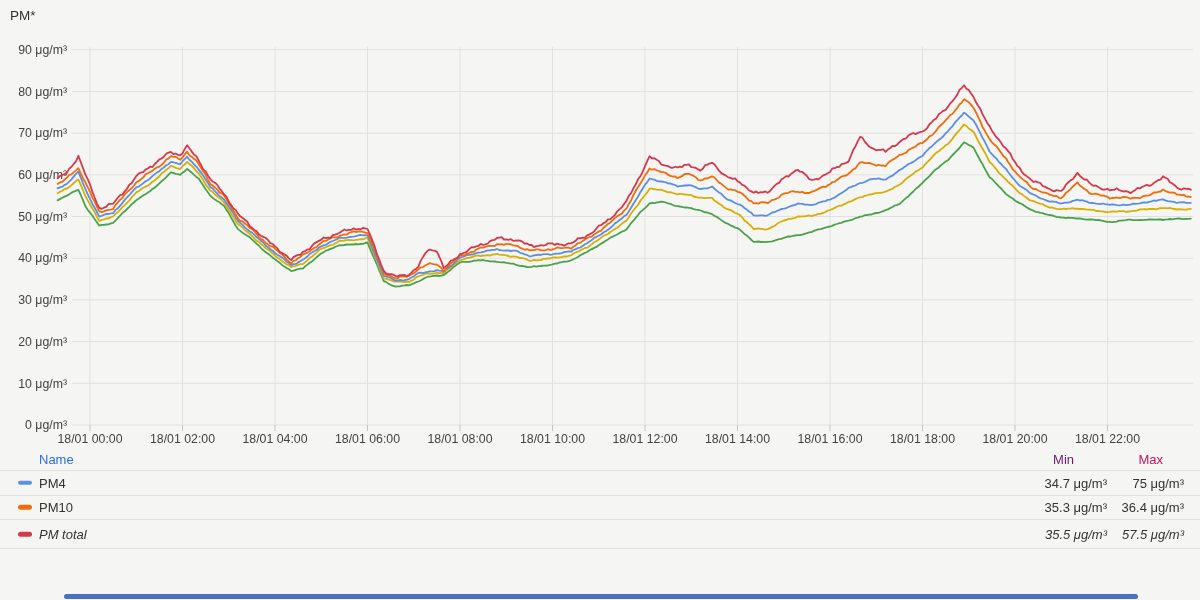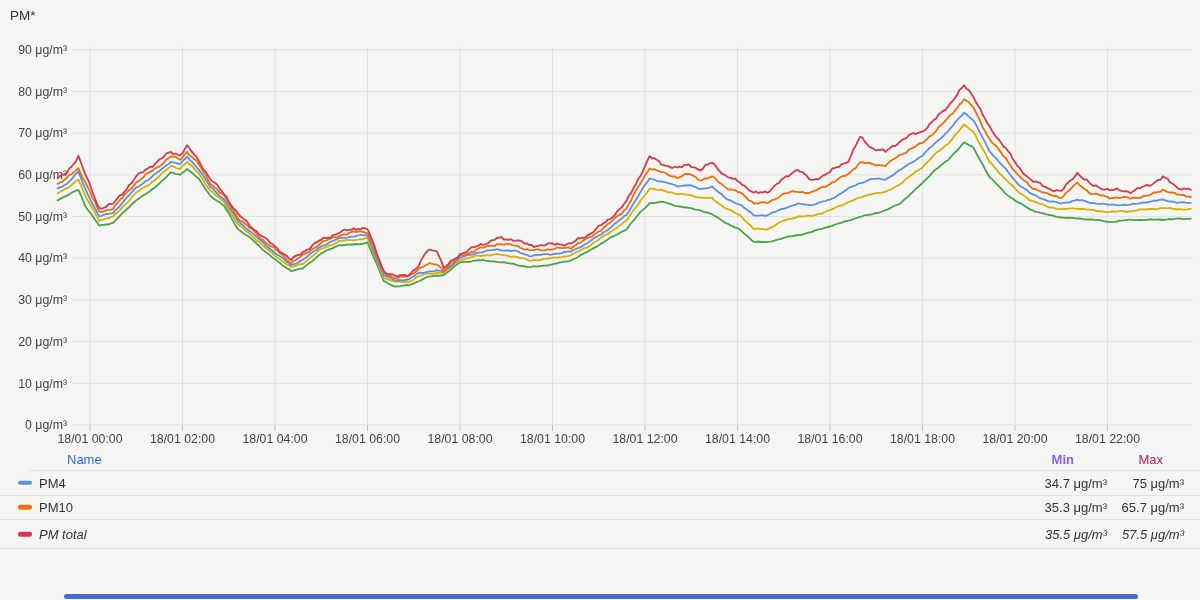--- a/index.html
+++ b/index.html
@@ -7,21 +7,21 @@
     position:relative;width:1200px;height:600px;background:#f5f5f4;
     font-family:"Liberation Sans",sans-serif;overflow:hidden;
   }
   .chart-title{
     position:absolute;left:10px;top:8px;font-size:13.5px;font-weight:500;color:#333;
   }
   #chart-svg{position:absolute;left:0;top:0;}
   .axis-label{font-size:12.3px;fill:#424242;}
   .legend-table{position:absolute;left:0;top:447px;width:1200px;font-size:13px;color:#333;}
   .lt-row{position:relative;height:23.6px;border-bottom:1px solid #e2e2e0;}
-  .lt-row.header{height:23px;margin-left:28px;}
+  .lt-row.header{height:23px;}
   .lt-row.last{height:28px;font-style:italic;}
   .col-name{position:absolute;left:39px;top:50%;transform:translateY(-50%);white-space:nowrap;}
   .col-min{position:absolute;right:93px;top:50%;transform:translateY(-50%);white-space:nowrap;}
   .col-max{position:absolute;right:16px;top:50%;transform:translateY(-50%);white-space:nowrap;}
   .header .col-min{right:126px;}
   .header .col-max{right:37px;}
   .hdr-text{font-weight:500;}
   .marker{
     position:absolute;left:18px;top:50%;transform:translateY(-50%);
     width:14px;height:4.5px;border-radius:2.5px;background:#999;
@@ -99,38 +99,38 @@
       <path d="M57.6 193.2L59.9 191.8L62.3 190.7L64.6 189.0L66.9 188.5L69.2 187.0L71.5 185.1L73.8 183.0L76.1 181.0L78.4 179.6L80.8 184.9L83.1 190.5L85.4 195.8L87.7 200.4L90.0 204.2L92.3 208.2L94.6 212.1L96.9 216.6L99.3 221.0L101.6 219.9L103.9 219.3L106.2 218.5L108.5 218.4L110.8 217.1L113.1 216.5L115.4 213.9L117.8 212.2L120.1 209.8L122.4 207.2L124.7 205.1L127.0 202.9L129.3 200.7L131.6 197.4L133.9 195.0L136.3 192.4L138.6 191.3L140.9 189.2L143.2 187.8L145.5 186.6L147.8 185.5L150.1 184.0L152.4 181.7L154.8 180.2L157.1 178.2L159.4 176.3L161.7 173.4L164.0 171.7L166.3 169.8L168.6 168.1L170.9 165.9L173.3 166.6L175.6 167.8L177.9 168.5L180.2 169.0L182.5 166.1L184.8 164.3L187.1 161.8L189.4 164.0L191.8 165.7L194.1 168.4L196.4 171.1L198.7 173.4L201.0 176.8L203.3 180.3L205.6 184.4L207.9 187.4L210.3 190.6L212.6 192.0L214.9 194.5L217.2 196.3L219.5 198.1L221.8 200.0L224.1 202.5L226.4 206.7L228.8 209.9L231.1 213.6L233.4 217.1L235.7 221.2L238.0 224.2L240.3 225.9L242.6 227.6L244.9 230.1L247.3 232.0L249.6 233.7L251.9 235.9L254.2 238.2L256.5 240.6L258.8 241.9L261.1 244.0L263.4 245.9L265.8 248.3L268.1 249.5L270.4 251.3L272.7 253.5L275.0 255.7L277.3 257.6L279.6 259.0L281.9 261.1L284.3 262.7L286.6 264.4L288.9 265.2L291.2 267.0L293.5 266.4L295.8 265.8L298.1 264.8L300.4 264.1L302.8 264.1L305.1 262.3L307.4 260.4L309.7 258.0L312.0 256.6L314.3 254.5L316.6 252.6L318.9 250.1L321.3 248.7L323.6 248.1L325.9 247.1L328.2 246.1L330.5 245.1L332.8 244.8L335.1 243.4L337.4 242.2L339.8 240.6L342.1 240.9L344.4 240.5L346.7 240.1L349.0 239.8L351.3 240.1L353.6 240.4L355.9 239.9L358.3 239.7L360.6 239.2L362.9 239.4L365.2 238.4L367.5 237.8L369.8 243.3L372.1 249.5L374.4 255.1L376.8 260.5L379.1 266.6L381.4 272.5L383.7 278.6L386.0 278.6L388.3 279.6L390.6 280.2L392.9 281.3L395.3 281.5L397.6 281.3L399.9 281.6L402.2 281.9L404.5 282.0L406.8 281.5L409.1 282.0L411.4 280.7L413.8 279.6L416.1 277.4L418.4 276.3L420.7 275.6L423.0 275.0L425.3 274.0L427.6 273.3L429.9 273.8L432.3 273.6L434.6 273.5L436.9 272.7L439.2 273.2L441.5 272.9L443.8 272.8L446.1 270.3L448.4 268.7L450.8 267.3L453.1 265.4L455.4 263.5L457.7 261.7L460.0 260.6L462.3 259.7L464.6 259.1L466.9 258.0L469.2 257.9L471.6 257.1L473.9 256.3L476.2 255.7L478.5 255.6L480.8 256.0L483.1 255.5L485.4 255.5L487.8 255.2L490.1 255.6L492.4 254.7L494.7 254.3L497.0 253.9L499.3 254.6L501.6 254.8L503.9 254.8L506.3 255.5L508.6 256.0L510.9 256.8L513.2 256.3L515.5 256.7L517.8 257.2L520.1 258.2L522.4 258.2L524.8 258.7L527.1 259.7L529.4 260.8L531.7 260.7L534.0 260.0L536.3 260.4L538.6 260.2L540.9 260.1L543.3 258.9L545.6 258.8L547.9 258.5L550.2 258.3L552.5 257.7L554.8 257.3L557.1 257.7L559.4 257.4L561.8 257.2L564.1 256.3L566.4 256.5L568.7 255.9L571.0 255.4L573.3 253.5L575.6 252.5L577.9 251.7L580.3 250.4L582.6 249.2L584.9 248.0L587.2 247.7L589.5 245.9L591.8 244.3L594.1 242.3L596.4 241.2L598.8 239.5L601.1 237.6L603.4 236.0L605.7 234.8L608.0 234.0L610.3 232.0L612.6 230.6L614.9 228.9L617.2 227.9L619.6 225.6L621.9 223.8L624.2 221.9L626.5 220.6L628.8 217.2L631.1 213.5L633.4 210.5L635.8 207.5L638.1 204.7L640.4 200.7L642.7 198.0L645.0 195.0L647.3 192.3L649.6 188.7L651.9 188.6L654.3 189.1L656.6 189.6L658.9 189.9L661.2 189.7L663.5 190.6L665.8 191.4L668.1 192.3L670.4 192.2L672.8 193.0L675.1 193.7L677.4 194.3L679.7 193.9L682.0 193.8L684.3 194.5L686.6 194.6L688.9 194.8L691.3 195.1L693.6 196.5L695.9 197.0L698.2 197.6L700.5 197.7L702.8 197.8L705.1 198.1L707.4 197.9L709.7 197.9L712.1 197.9L714.4 200.6L716.7 202.0L719.0 203.7L721.3 205.0L723.6 207.2L725.9 208.6L728.3 209.3L730.6 210.1L732.9 211.4L735.2 213.0L737.5 213.7L739.8 215.0L742.1 217.3L744.4 220.4L746.8 222.1L749.1 224.3L751.4 226.3L753.7 229.0L756.0 228.9L758.3 228.4L760.6 228.8L762.9 229.0L765.3 229.6L767.6 229.1L769.9 228.1L772.2 226.9L774.5 226.0L776.8 224.1L779.1 222.5L781.4 221.5L783.8 220.5L786.1 220.0L788.4 218.9L790.7 218.9L793.0 218.3L795.3 217.9L797.6 216.5L799.9 216.5L802.3 216.4L804.6 216.3L806.9 215.8L809.2 215.5L811.5 216.1L813.8 215.4L816.1 214.9L818.4 213.8L820.8 213.8L823.1 212.9L825.4 212.0L827.7 210.6L830.0 210.0L832.3 209.2L834.6 207.9L836.9 206.8L839.3 205.7L841.6 205.6L843.9 204.3L846.2 203.3L848.5 201.9L850.8 201.5L853.1 200.4L855.4 199.1L857.7 198.0L860.1 197.4L862.4 197.1L864.7 195.8L867.0 195.3L869.3 194.5L871.6 194.4L873.9 193.7L876.3 193.2L878.6 192.8L880.9 192.8L883.2 192.4L885.5 191.7L887.8 190.7L890.1 189.6L892.4 188.9L894.7 187.0L897.1 186.0L899.4 184.7L901.7 183.3L904.0 180.8L906.3 178.7L908.6 177.1L910.9 175.5L913.3 173.8L915.6 171.6L917.9 170.5L920.2 169.0L922.5 167.6L924.8 164.6L927.1 162.4L929.4 160.1L931.8 157.6L934.1 154.8L936.4 152.6L938.7 151.3L941.0 149.3L943.3 147.6L945.6 145.3L947.9 144.1L950.3 141.4L952.6 138.6L954.9 135.3L957.2 132.6L959.5 130.2L961.8 127.1L964.1 124.4L966.4 126.0L968.8 128.5L971.1 130.0L973.4 131.8L975.7 135.8L978.0 140.7L980.3 144.8L982.6 148.7L984.9 152.7L987.2 157.1L989.6 162.0L991.9 164.0L994.2 166.8L996.5 169.4L998.8 172.7L1001.1 174.7L1003.4 177.1L1005.8 179.4L1008.1 181.9L1010.4 184.0L1012.7 185.8L1015.0 188.3L1017.3 190.9L1019.6 193.1L1021.9 194.1L1024.3 196.1L1026.6 197.8L1028.9 199.8L1031.2 200.7L1033.5 201.2L1035.8 202.1L1038.1 203.0L1040.4 203.9L1042.8 204.2L1045.1 205.7L1047.4 206.7L1049.7 207.6L1052.0 207.5L1054.3 208.2L1056.6 208.8L1058.9 209.1L1061.3 209.1L1063.6 208.6L1065.9 209.0L1068.2 208.7L1070.5 208.7L1072.8 208.2L1075.1 208.8L1077.4 208.7L1079.8 209.0L1082.1 208.8L1084.4 209.1L1086.7 209.7L1089.0 209.6L1091.3 209.8L1093.6 209.9L1095.9 211.0L1098.3 211.0L1100.6 211.4L1102.9 211.3L1105.2 212.1L1107.5 212.2L1109.8 211.9L1112.1 211.5L1114.4 211.4L1116.8 211.7L1119.1 211.1L1121.4 211.2L1123.7 211.2L1126.0 212.0L1128.3 211.5L1130.6 211.3L1132.9 210.9L1135.3 210.9L1137.6 210.4L1139.9 209.4L1142.2 209.4L1144.5 209.2L1146.8 209.5L1149.1 208.8L1151.4 209.0L1153.8 209.0L1156.1 209.3L1158.4 208.6L1160.7 208.1L1163.0 208.1L1165.3 208.2L1167.6 208.3L1169.9 207.8L1172.3 208.6L1174.6 209.0L1176.9 209.5L1179.2 209.1L1181.5 209.4L1183.8 209.7L1186.1 209.6L1188.4 209.2L1190.8 208.8" fill="none" stroke="#d7af07" stroke-width="1.8" stroke-linejoin="round" stroke-linecap="round"></path>
       <path d="M57.6 188.3L59.9 187.3L62.3 186.7L64.6 184.9L66.9 183.9L69.2 181.5L71.5 179.4L73.8 176.4L76.1 173.7L78.4 171.6L80.8 177.6L83.1 183.6L85.4 189.0L87.7 194.2L90.0 198.8L92.3 203.7L94.6 207.5L96.9 212.0L99.3 216.6L101.6 215.9L103.9 214.8L106.2 213.9L108.5 214.0L110.8 213.4L113.1 213.1L115.4 210.1L117.8 208.3L120.1 205.7L122.4 203.1L124.7 199.9L127.0 197.4L129.3 195.2L131.6 192.4L133.9 189.9L136.3 187.3L138.6 186.7L140.9 184.9L143.2 183.3L145.5 181.3L147.8 180.2L150.1 178.4L152.4 176.1L154.8 174.1L157.1 172.4L159.4 171.2L161.7 168.9L164.0 167.3L166.3 165.3L168.6 164.2L170.9 161.8L173.3 162.3L175.6 162.8L177.9 163.7L180.2 164.3L182.5 161.2L184.8 159.0L187.1 156.7L189.4 159.8L191.8 161.7L194.1 164.4L196.4 166.8L198.7 169.6L201.0 172.6L203.3 175.7L205.6 179.4L207.9 183.1L210.3 186.9L212.6 188.4L214.9 191.2L217.2 193.5L219.5 196.0L221.8 197.4L224.1 199.6L226.4 203.2L228.8 206.7L231.1 209.9L233.4 213.1L235.7 217.4L238.0 221.0L240.3 223.2L242.6 224.8L244.9 227.4L247.3 229.4L249.6 231.3L251.9 232.6L254.2 234.6L256.5 237.0L258.8 238.7L261.1 240.7L263.4 242.7L265.8 245.7L268.1 247.3L270.4 249.3L272.7 250.7L275.0 253.0L277.3 254.7L279.6 256.0L281.9 257.5L284.3 259.3L286.6 261.7L288.9 263.1L291.2 265.2L293.5 264.2L295.8 263.9L298.1 262.4L300.4 261.1L302.8 259.8L305.1 258.3L307.4 256.5L309.7 254.1L312.0 252.6L314.3 251.0L316.6 250.0L318.9 247.7L321.3 246.3L323.6 245.4L325.9 244.8L328.2 243.3L330.5 241.8L332.8 241.0L335.1 240.0L337.4 239.1L339.8 237.5L342.1 237.9L344.4 237.8L346.7 237.9L349.0 237.0L351.3 236.8L353.6 236.6L355.9 236.2L358.3 235.4L360.6 234.9L362.9 235.4L365.2 235.2L367.5 235.3L369.8 240.7L372.1 247.3L374.4 253.1L376.8 258.9L379.1 264.1L381.4 269.8L383.7 275.9L386.0 276.3L388.3 277.1L390.6 277.8L392.9 279.6L395.3 280.5L397.6 280.5L399.9 280.0L402.2 280.4L404.5 280.2L406.8 279.6L409.1 279.1L411.4 277.5L413.8 276.4L416.1 274.3L418.4 273.0L420.7 272.6L423.0 273.1L425.3 272.3L427.6 271.8L429.9 271.4L432.3 271.4L434.6 271.1L436.9 270.1L439.2 270.6L441.5 270.9L443.8 271.8L446.1 269.4L448.4 267.7L450.8 265.9L453.1 264.4L455.4 262.0L457.7 259.5L460.0 257.7L462.3 257.0L464.6 256.3L466.9 255.0L469.2 254.9L471.6 254.5L473.9 254.3L476.2 253.1L478.5 252.6L480.8 252.4L483.1 252.0L485.4 251.2L487.8 250.3L490.1 250.4L492.4 249.9L494.7 249.8L497.0 249.0L499.3 250.0L501.6 250.4L503.9 250.6L506.3 250.3L508.6 250.5L510.9 251.0L513.2 250.7L515.5 250.7L517.8 251.2L520.1 252.8L522.4 253.4L524.8 254.4L527.1 254.9L529.4 256.3L531.7 256.1L534.0 255.4L536.3 255.0L538.6 254.7L540.9 255.0L543.3 254.2L545.6 254.2L547.9 254.1L550.2 254.8L552.5 254.4L554.8 253.9L557.1 253.6L559.4 253.5L561.8 253.1L564.1 252.0L566.4 251.8L568.7 251.4L571.0 251.7L573.3 250.0L575.6 249.2L577.9 248.2L580.3 247.5L582.6 245.9L584.9 244.3L587.2 243.2L589.5 241.6L591.8 240.1L594.1 237.8L596.4 236.8L598.8 235.5L601.1 234.5L603.4 232.5L605.7 231.2L608.0 229.9L610.3 228.0L612.6 225.8L614.9 223.4L617.2 222.1L619.6 220.0L621.9 218.4L624.2 216.1L626.5 215.0L628.8 211.5L631.1 207.8L633.4 203.7L635.8 199.9L638.1 196.5L640.4 192.2L642.7 188.5L645.0 184.7L647.3 182.1L649.6 178.5L651.9 179.2L654.3 179.6L656.6 180.8L658.9 181.4L661.2 181.5L663.5 181.8L665.8 182.3L668.1 183.4L670.4 183.5L672.8 184.3L675.1 185.0L677.4 186.5L679.7 186.1L682.0 185.8L684.3 185.5L686.6 185.5L688.9 185.2L691.3 185.3L693.6 186.3L695.9 187.2L698.2 188.6L700.5 189.0L702.8 188.7L705.1 188.4L707.4 188.3L709.7 187.5L712.1 186.5L714.4 188.7L716.7 190.6L719.0 192.5L721.3 193.8L723.6 196.3L725.9 198.4L728.3 199.9L730.6 200.4L732.9 201.7L735.2 203.0L737.5 204.0L739.8 204.6L742.1 205.8L744.4 208.0L746.8 209.6L749.1 211.5L751.4 212.8L753.7 215.3L756.0 215.6L758.3 215.7L760.6 215.4L762.9 215.4L765.3 215.8L767.6 215.3L769.9 214.0L772.2 212.5L774.5 212.2L776.8 211.0L779.1 210.1L781.4 209.0L783.8 208.6L786.1 208.1L788.4 207.0L790.7 206.1L793.0 205.3L795.3 204.9L797.6 203.5L799.9 203.7L802.3 203.8L804.6 204.7L806.9 204.7L809.2 204.8L811.5 205.1L813.8 204.7L816.1 204.1L818.4 202.7L820.8 202.1L823.1 201.3L825.4 201.2L827.7 199.9L830.0 199.6L832.3 198.5L834.6 197.6L836.9 196.0L839.3 194.2L841.6 193.1L843.9 191.6L846.2 190.1L848.5 187.8L850.8 187.2L853.1 186.2L855.4 185.5L857.7 184.0L860.1 183.2L862.4 182.9L864.7 182.0L867.0 180.9L869.3 179.5L871.6 179.1L873.9 178.9L876.3 178.9L878.6 178.4L880.9 179.2L883.2 179.6L885.5 179.7L887.8 178.1L890.1 176.7L892.4 175.7L894.7 173.7L897.1 172.0L899.4 170.0L901.7 169.1L904.0 167.2L906.3 165.7L908.6 164.0L910.9 163.1L913.3 161.9L915.6 160.2L917.9 158.6L920.2 157.0L922.5 156.0L924.8 152.9L927.1 150.5L929.4 148.1L931.8 146.5L934.1 144.0L936.4 141.9L938.7 140.0L941.0 138.2L943.3 136.3L945.6 133.4L947.9 131.3L950.3 128.4L952.6 126.1L954.9 122.7L957.2 120.1L959.5 117.7L961.8 115.5L964.1 112.6L966.4 114.3L968.8 116.6L971.1 118.5L973.4 120.4L975.7 124.0L978.0 128.7L980.3 133.1L982.6 137.9L984.9 141.9L987.2 146.6L989.6 151.5L991.9 154.2L994.2 156.6L996.5 158.7L998.8 161.8L1001.1 164.0L1003.4 166.6L1005.8 168.6L1008.1 172.0L1010.4 175.0L1012.7 177.9L1015.0 180.5L1017.3 183.3L1019.6 185.7L1021.9 187.0L1024.3 188.6L1026.6 189.8L1028.9 192.2L1031.2 193.7L1033.5 194.6L1035.8 195.5L1038.1 197.1L1040.4 198.4L1042.8 199.0L1045.1 199.9L1047.4 200.8L1049.7 201.7L1052.0 201.3L1054.3 201.7L1056.6 202.0L1058.9 203.2L1061.3 203.5L1063.6 202.9L1065.9 202.6L1068.2 202.5L1070.5 202.1L1072.8 200.8L1075.1 200.4L1077.4 199.6L1079.8 200.5L1082.1 200.2L1084.4 200.8L1086.7 201.6L1089.0 202.6L1091.3 203.0L1093.6 203.0L1095.9 203.7L1098.3 203.9L1100.6 204.2L1102.9 203.5L1105.2 204.1L1107.5 204.3L1109.8 204.8L1112.1 204.4L1114.4 204.7L1116.8 205.2L1119.1 205.4L1121.4 205.2L1123.7 204.7L1126.0 205.2L1128.3 204.8L1130.6 204.7L1132.9 203.6L1135.3 203.8L1137.6 203.6L1139.9 203.3L1142.2 202.7L1144.5 202.5L1146.8 202.7L1149.1 201.8L1151.4 201.3L1153.8 200.5L1156.1 200.8L1158.4 200.1L1160.7 199.7L1163.0 199.3L1165.3 200.3L1167.6 201.1L1169.9 201.3L1172.3 201.7L1174.6 202.1L1176.9 203.0L1179.2 202.3L1181.5 202.3L1183.8 202.2L1186.1 202.9L1188.4 202.9L1190.8 202.9" fill="none" stroke="#5b8fe6" stroke-width="1.8" stroke-linejoin="round" stroke-linecap="round"></path>
       <path d="M57.6 183.9L59.9 182.4L62.3 181.8L64.6 179.5L66.9 177.8L69.2 174.9L71.5 174.3L73.8 172.1L76.1 170.4L78.4 168.2L80.8 173.7L83.1 178.7L85.4 182.3L87.7 187.1L90.0 191.7L92.3 197.6L94.6 201.4L96.9 206.5L99.3 211.4L101.6 212.1L103.9 211.3L106.2 210.4L108.5 209.9L110.8 209.6L113.1 209.2L115.4 205.1L117.8 202.6L120.1 199.7L122.4 198.0L124.7 194.4L127.0 192.2L129.3 190.1L131.6 188.5L133.9 185.7L136.3 182.3L138.6 181.1L140.9 179.2L143.2 177.6L145.5 174.4L147.8 173.3L150.1 171.9L152.4 170.9L154.8 168.7L157.1 167.4L159.4 166.6L161.7 164.8L164.0 162.5L166.3 159.5L168.6 158.4L170.9 156.1L173.3 156.9L175.6 156.6L177.9 158.4L180.2 159.8L182.5 157.4L184.8 154.4L187.1 151.7L189.4 155.2L191.8 156.9L194.1 159.0L196.4 160.6L198.7 164.3L201.0 167.7L203.3 171.4L205.6 174.8L207.9 179.6L210.3 183.9L212.6 185.5L214.9 187.6L217.2 189.5L219.5 192.6L221.8 193.6L224.1 195.7L226.4 199.0L228.8 203.8L231.1 207.3L233.4 210.6L235.7 214.5L238.0 218.6L240.3 221.0L242.6 221.5L244.9 223.6L247.3 225.2L249.6 228.0L251.9 228.9L254.2 231.2L256.5 233.8L258.8 236.9L261.1 238.9L263.4 240.3L265.8 243.0L268.1 244.6L270.4 246.3L272.7 246.5L275.0 248.7L277.3 250.5L279.6 252.9L281.9 254.3L284.3 256.6L286.6 259.6L288.9 261.7L291.2 263.5L293.5 261.0L295.8 260.3L298.1 258.3L300.4 256.9L302.8 254.3L305.1 253.7L307.4 252.7L309.7 251.2L312.0 249.4L314.3 247.9L316.6 247.2L318.9 244.8L321.3 242.8L323.6 240.8L325.9 240.9L328.2 239.5L330.5 238.5L332.8 237.3L335.1 237.4L337.4 237.3L339.8 235.7L342.1 235.2L344.4 234.4L346.7 234.7L349.0 232.9L351.3 232.2L353.6 231.4L355.9 232.0L358.3 231.5L360.6 231.4L362.9 231.9L365.2 232.6L367.5 233.2L369.8 237.8L372.1 243.7L374.4 249.2L376.8 255.8L379.1 260.5L381.4 266.5L383.7 272.8L386.0 274.7L388.3 275.6L390.6 276.0L392.9 277.6L395.3 278.4L397.6 278.3L399.9 276.5L402.2 276.7L404.5 276.4L406.8 276.7L409.1 275.9L411.4 274.2L413.8 273.3L416.1 271.5L418.4 269.4L420.7 267.3L423.0 267.1L425.3 265.5L427.6 264.3L429.9 263.1L432.3 263.9L434.6 264.5L436.9 264.6L439.2 266.3L441.5 268.2L443.8 271.2L446.1 268.5L448.4 266.2L450.8 263.2L453.1 262.1L455.4 259.6L457.7 257.5L460.0 255.2L462.3 255.3L464.6 255.2L466.9 253.8L469.2 253.0L471.6 251.9L473.9 251.9L476.2 249.7L478.5 248.5L480.8 247.4L483.1 247.7L485.4 246.9L487.8 246.0L490.1 245.9L492.4 245.9L494.7 246.0L497.0 244.1L499.3 244.4L501.6 244.2L503.9 244.9L506.3 243.8L508.6 243.9L510.9 244.4L513.2 245.4L515.5 245.7L517.8 246.0L520.1 247.8L522.4 248.7L524.8 249.8L527.1 249.1L529.4 250.3L531.7 250.1L534.0 250.2L536.3 249.4L538.6 249.4L540.9 250.4L543.3 250.4L545.6 250.3L547.9 249.2L550.2 250.0L552.5 249.3L554.8 248.8L557.1 247.4L559.4 247.8L561.8 248.1L564.1 247.9L566.4 247.6L568.7 247.6L571.0 248.7L573.3 246.8L575.6 245.4L577.9 243.2L580.3 242.9L582.6 241.1L584.9 239.5L587.2 238.0L589.5 237.2L591.8 236.6L594.1 234.5L596.4 233.1L598.8 231.4L601.1 230.8L603.4 228.0L605.7 226.0L608.0 223.9L610.3 222.7L612.6 220.3L614.9 217.9L617.2 216.3L619.6 214.9L621.9 213.6L624.2 210.4L626.5 208.6L628.8 204.1L631.1 200.5L633.4 195.1L635.8 190.8L638.1 187.0L640.4 183.6L642.7 179.8L645.0 175.3L647.3 172.4L649.6 168.5L651.9 169.7L654.3 169.1L656.6 170.3L658.9 171.0L661.2 172.1L663.5 172.2L665.8 173.0L668.1 174.8L670.4 175.8L672.8 176.6L675.1 176.5L677.4 178.2L679.7 177.1L682.0 176.2L684.3 174.2L686.6 174.0L688.9 173.8L691.3 174.9L693.6 175.9L695.9 177.3L698.2 179.8L700.5 180.5L702.8 179.8L705.1 178.3L707.4 178.5L709.7 177.3L712.1 176.3L714.4 177.5L716.7 180.0L719.0 182.6L721.3 183.8L723.6 185.9L725.9 187.6L728.3 189.6L730.6 189.3L732.9 189.9L735.2 190.2L737.5 191.8L739.8 192.4L742.1 193.5L744.4 195.7L746.8 198.0L749.1 200.6L751.4 201.2L753.7 203.3L756.0 203.1L758.3 203.7L760.6 202.4L762.9 202.1L765.3 202.4L767.6 203.1L769.9 201.8L772.2 199.9L774.5 199.6L776.8 198.5L779.1 197.5L781.4 194.7L783.8 193.6L786.1 193.1L788.4 192.8L790.7 191.6L793.0 191.2L795.3 191.9L797.6 191.8L799.9 192.3L802.3 191.8L804.6 193.1L806.9 193.0L809.2 193.0L811.5 191.9L813.8 191.1L816.1 190.2L818.4 188.9L820.8 187.6L823.1 186.6L825.4 186.9L827.7 185.4L830.0 184.2L832.3 182.2L834.6 181.9L836.9 180.0L839.3 178.2L841.6 176.5L843.9 175.8L846.2 175.5L848.5 173.7L850.8 171.8L853.1 169.5L855.4 168.4L857.7 165.0L860.1 162.3L862.4 162.2L864.7 163.2L867.0 163.2L869.3 162.9L871.6 163.8L873.9 164.5L876.3 165.7L878.6 164.9L880.9 165.5L883.2 165.5L885.5 166.2L887.8 163.3L890.1 161.2L892.4 159.8L894.7 158.6L897.1 157.1L899.4 154.9L901.7 154.6L904.0 153.5L906.3 152.6L908.6 149.9L910.9 148.8L913.3 147.6L915.6 146.5L917.9 144.4L920.2 143.1L922.5 143.0L924.8 141.0L927.1 139.2L929.4 136.4L931.8 135.5L934.1 133.1L936.4 130.6L938.7 127.0L941.0 125.0L943.3 123.0L945.6 120.3L947.9 117.8L950.3 115.0L952.6 113.8L954.9 110.7L957.2 108.0L959.5 104.5L961.8 102.6L964.1 99.2L966.4 100.7L968.8 102.3L971.1 104.9L973.4 107.8L975.7 111.7L978.0 116.7L980.3 121.3L982.6 127.2L984.9 130.8L987.2 135.1L989.6 139.1L991.9 142.3L994.2 144.5L996.5 146.3L998.8 149.4L1001.1 152.6L1003.4 156.3L1005.8 158.0L1008.1 162.0L1010.4 165.3L1012.7 169.3L1015.0 171.4L1017.3 174.2L1019.6 176.3L1021.9 178.6L1024.3 180.6L1026.6 181.9L1028.9 185.1L1031.2 187.4L1033.5 189.2L1035.8 189.0L1038.1 190.5L1040.4 191.5L1042.8 192.5L1045.1 192.6L1047.4 193.3L1049.7 194.7L1052.0 195.3L1054.3 196.1L1056.6 195.9L1058.9 197.8L1061.3 198.2L1063.6 196.1L1065.9 192.9L1068.2 191.1L1070.5 189.2L1072.8 186.7L1075.1 184.4L1077.4 182.3L1079.8 185.5L1082.1 187.0L1084.4 189.0L1086.7 190.1L1089.0 192.9L1091.3 194.1L1093.6 193.9L1095.9 193.6L1098.3 194.3L1100.6 195.5L1102.9 195.3L1105.2 196.1L1107.5 196.8L1109.8 198.7L1112.1 198.0L1114.4 197.9L1116.8 197.5L1119.1 198.1L1121.4 197.7L1123.7 196.8L1126.0 197.2L1128.3 197.7L1130.6 198.8L1132.9 197.6L1135.3 197.9L1137.6 197.8L1139.9 198.2L1142.2 196.7L1144.5 195.9L1146.8 195.6L1149.1 195.4L1151.4 194.3L1153.8 192.4L1156.1 192.5L1158.4 191.8L1160.7 191.5L1163.0 189.4L1165.3 190.8L1167.6 191.8L1169.9 192.6L1172.3 192.5L1174.6 192.8L1176.9 194.6L1179.2 194.7L1181.5 195.2L1183.8 194.8L1186.1 196.5L1188.4 196.7L1190.8 197.0" fill="none" stroke="#f06d0c" stroke-width="1.8" stroke-linejoin="round" stroke-linecap="round"></path>
       <path d="M57.6 178.3L59.9 176.0L62.3 174.8L64.6 174.1L66.9 172.9L69.2 168.6L71.5 166.8L73.8 163.8L76.1 161.2L78.4 155.8L80.8 162.3L83.1 168.4L85.4 174.7L87.7 179.2L90.0 184.4L92.3 191.6L94.6 197.5L96.9 203.6L99.3 207.9L101.6 208.8L103.9 207.7L106.2 206.8L108.5 204.2L110.8 203.8L113.1 203.7L115.4 200.7L117.8 197.8L120.1 195.1L122.4 194.6L124.7 191.4L127.0 188.8L129.3 184.7L131.6 183.2L133.9 179.8L136.3 176.1L138.6 173.6L140.9 172.5L143.2 172.1L145.5 169.6L147.8 168.5L150.1 166.7L152.4 167.0L154.8 164.0L157.1 161.8L159.4 159.4L161.7 158.5L164.0 156.5L166.3 153.7L168.6 152.7L170.9 151.8L173.3 154.1L175.6 153.5L177.9 154.8L180.2 155.3L182.5 153.4L184.8 148.9L187.1 145.3L189.4 148.3L191.8 151.6L194.1 154.6L196.4 156.3L198.7 160.7L201.0 164.9L203.3 169.6L205.6 171.4L207.9 175.5L210.3 179.1L212.6 181.5L214.9 182.7L217.2 184.6L219.5 188.5L221.8 191.2L224.1 194.3L226.4 196.7L228.8 201.9L231.1 205.1L233.4 208.4L235.7 210.1L238.0 213.7L240.3 216.3L242.6 217.9L244.9 219.7L247.3 221.7L249.6 226.0L251.9 227.7L254.2 230.0L256.5 231.0L258.8 234.3L261.1 235.8L263.4 236.8L265.8 238.0L268.1 240.1L270.4 243.2L272.7 244.0L275.0 246.4L277.3 248.1L279.6 251.9L281.9 252.8L284.3 254.4L286.6 255.7L288.9 258.4L291.2 260.1L293.5 257.1L295.8 255.9L298.1 254.9L300.4 254.8L302.8 251.9L305.1 251.1L307.4 249.6L309.7 249.1L312.0 245.9L314.3 243.4L316.6 242.1L318.9 240.9L321.3 239.6L323.6 237.5L325.9 238.2L328.2 237.7L330.5 237.9L332.8 235.2L335.1 234.7L337.4 233.8L339.8 232.7L342.1 230.9L344.4 229.5L346.7 230.3L349.0 229.8L351.3 229.9L353.6 228.3L355.9 229.6L358.3 229.0L360.6 229.3L362.9 227.9L365.2 228.3L367.5 229.0L369.8 234.2L372.1 239.8L374.4 245.5L376.8 253.7L379.1 259.3L381.4 265.7L383.7 270.7L386.0 273.3L388.3 274.1L390.6 274.2L392.9 274.5L395.3 275.9L397.6 276.6L399.9 275.1L402.2 275.2L404.5 274.8L406.8 276.4L409.1 274.9L411.4 272.7L413.8 270.2L416.1 268.9L418.4 266.6L420.7 260.9L423.0 257.1L425.3 253.3L427.6 250.8L429.9 249.5L432.3 250.4L434.6 250.6L436.9 251.7L439.2 256.5L441.5 261.7L443.8 268.1L446.1 266.1L448.4 264.1L450.8 260.7L453.1 260.1L455.4 258.6L457.7 257.7L460.0 254.1L462.3 253.6L464.6 252.7L466.9 251.6L469.2 249.2L471.6 247.1L473.9 247.4L476.2 246.3L478.5 245.8L480.8 243.9L483.1 245.0L485.4 244.3L487.8 243.5L490.1 241.1L492.4 240.2L494.7 239.8L497.0 238.0L499.3 237.6L501.6 237.2L503.9 239.5L506.3 239.3L508.6 239.8L510.9 239.2L513.2 240.8L515.5 240.6L517.8 240.5L520.1 240.6L522.4 241.6L524.8 243.7L527.1 243.5L529.4 245.0L531.7 245.0L534.0 247.1L536.3 246.2L538.6 245.8L540.9 245.2L543.3 245.7L545.6 245.2L547.9 243.3L550.2 243.4L552.5 243.5L554.8 244.9L557.1 243.6L559.4 244.4L561.8 244.6L564.1 245.8L566.4 244.4L568.7 243.3L571.0 243.4L573.3 242.2L575.6 240.9L577.9 238.1L580.3 238.4L582.6 237.7L584.9 237.8L587.2 235.3L589.5 234.3L591.8 233.1L594.1 231.4L596.4 228.5L598.8 225.6L601.1 225.2L603.4 223.3L605.7 222.1L608.0 219.4L610.3 219.1L612.6 217.1L614.9 215.0L617.2 211.3L619.6 209.1L621.9 207.2L624.2 203.8L626.5 200.9L628.8 195.6L631.1 193.2L633.4 188.3L635.8 184.3L638.1 179.1L640.4 176.3L642.7 171.7L645.0 166.2L647.3 160.8L649.6 156.1L651.9 158.3L654.3 158.2L656.6 159.7L658.9 161.0L661.2 164.5L663.5 165.1L665.8 165.7L668.1 166.1L670.4 167.5L672.8 167.8L675.1 166.7L677.4 167.5L679.7 166.6L682.0 167.1L684.3 164.8L686.6 164.9L688.9 164.4L691.3 167.2L693.6 167.4L695.9 167.9L698.2 169.4L700.5 170.6L702.8 168.7L705.1 165.2L707.4 164.7L709.7 163.4L712.1 162.9L714.4 164.2L716.7 167.5L719.0 170.6L721.3 173.1L723.6 174.4L725.9 175.6L728.3 177.4L730.6 177.8L732.9 178.8L735.2 178.4L737.5 181.2L739.8 182.4L742.1 184.8L744.4 185.7L746.8 187.9L749.1 190.5L751.4 191.4L753.7 192.7L756.0 191.4L758.3 193.0L760.6 192.2L762.9 192.3L765.3 191.4L767.6 192.8L769.9 191.2L772.2 188.5L774.5 185.9L776.8 183.9L779.1 182.9L781.4 179.5L783.8 177.9L786.1 176.1L788.4 176.5L790.7 174.3L793.0 172.5L795.3 170.7L797.6 169.8L799.9 171.7L802.3 171.9L804.6 174.0L806.9 175.9L809.2 179.2L811.5 179.8L813.8 179.6L816.1 179.0L818.4 179.3L820.8 177.4L823.1 175.4L825.4 174.6L827.7 173.3L830.0 171.9L832.3 168.5L834.6 168.2L836.9 167.0L839.3 166.8L841.6 164.2L843.9 163.6L846.2 162.9L848.5 161.6L850.8 156.0L853.1 150.1L855.4 146.5L857.7 141.3L860.1 136.8L862.4 137.6L864.7 141.6L867.0 144.2L869.3 146.8L871.6 147.9L873.9 148.9L876.3 150.4L878.6 149.9L880.9 149.8L883.2 149.4L885.5 151.9L887.8 149.6L890.1 148.2L892.4 146.0L894.7 146.1L897.1 144.7L899.4 142.2L901.7 140.3L904.0 138.8L906.3 138.3L908.6 135.3L910.9 134.1L913.3 133.0L915.6 134.2L917.9 132.9L920.2 132.1L922.5 131.5L924.8 130.3L927.1 128.2L929.4 124.2L931.8 122.1L934.1 119.7L936.4 118.4L938.7 114.3L941.0 112.6L943.3 110.8L945.6 109.9L947.9 106.9L950.3 103.3L952.6 101.0L954.9 98.0L957.2 94.9L959.5 89.9L961.8 88.0L964.1 85.3L966.4 88.8L968.8 90.1L971.1 93.4L973.4 96.8L975.7 101.7L978.0 105.5L980.3 108.8L982.6 114.5L984.9 118.4L987.2 123.0L989.6 126.1L991.9 130.7L994.2 134.1L996.5 137.4L998.8 139.5L1001.1 142.7L1003.4 146.5L1005.8 148.1L1008.1 151.1L1010.4 153.6L1012.7 159.0L1015.0 162.0L1017.3 165.9L1019.6 167.7L1021.9 171.8L1024.3 174.6L1026.6 176.1L1028.9 177.9L1031.2 179.9L1033.5 182.0L1035.8 181.3L1038.1 182.3L1040.4 183.0L1042.8 186.2L1045.1 186.9L1047.4 188.1L1049.7 189.0L1052.0 190.6L1054.3 191.4L1056.6 190.1L1058.9 190.7L1061.3 190.8L1063.6 189.0L1065.9 184.6L1068.2 182.5L1070.5 180.4L1072.8 179.3L1075.1 176.1L1077.4 172.9L1079.8 175.7L1082.1 177.7L1084.4 179.6L1086.7 179.5L1089.0 182.4L1091.3 184.4L1093.6 185.9L1095.9 185.4L1098.3 186.9L1100.6 188.6L1102.9 189.6L1105.2 189.5L1107.5 188.8L1109.8 190.4L1112.1 189.8L1114.4 189.8L1116.8 188.3L1119.1 190.1L1121.4 190.8L1123.7 191.5L1126.0 191.1L1128.3 191.8L1130.6 193.2L1132.9 191.4L1135.3 189.9L1137.6 187.8L1139.9 188.5L1142.2 186.8L1144.5 186.0L1146.8 184.8L1149.1 185.8L1151.4 185.1L1153.8 183.1L1156.1 181.5L1158.4 180.0L1160.7 179.6L1163.0 176.2L1165.3 177.7L1167.6 178.8L1169.9 182.3L1172.3 183.5L1174.6 185.2L1176.9 187.4L1179.2 188.9L1181.5 189.7L1183.8 188.3L1186.1 188.8L1188.4 188.6L1190.8 189.8" fill="none" stroke="#d8384c" stroke-width="1.8" stroke-linejoin="round" stroke-linecap="round"></path>
     </svg>
 
   <div class="legend-table">
 
     <div class="lt-row header">
       <span class="col-name hdr-text" style="color: rgb(45, 108, 229);">Name</span>
-      <span class="col-min hdr-text" style="color: #8b5cf6; font-weight: bold;">Min</span>
+      <span class="col-min hdr-text" style="color: #701a75;">Min</span>
       <span class="col-max hdr-text" style="color: #be185d;">Max</span>
     </div>
 
 
 
     <div class="lt-row">
       <span class="marker" style="background: rgb(91, 143, 230);"></span>
       <span class="col-name">PM4</span>
       <span class="col-min">34.7 μg/m³</span>
       <span class="col-max">75 μg/m³</span>
     </div>
 
     <div class="lt-row">
       <span class="marker" style="background: rgb(240, 109, 12);"></span>
       <span class="col-name">PM10</span>
       <span class="col-min">35.3 μg/m³</span>
-      <span class="col-max">65.7 μg/m³</span>
+      <span class="col-max">36.4 μg/m³</span>
     </div>
 
     <div class="lt-row last">
       <span class="marker" style="background: rgb(216, 56, 76);"></span>
       <span class="col-name">PM total</span>
       <span class="col-min">35.5 μg/m³</span>
       <span class="col-max">57.5 μg/m³</span>
     </div>
 
   </div>

